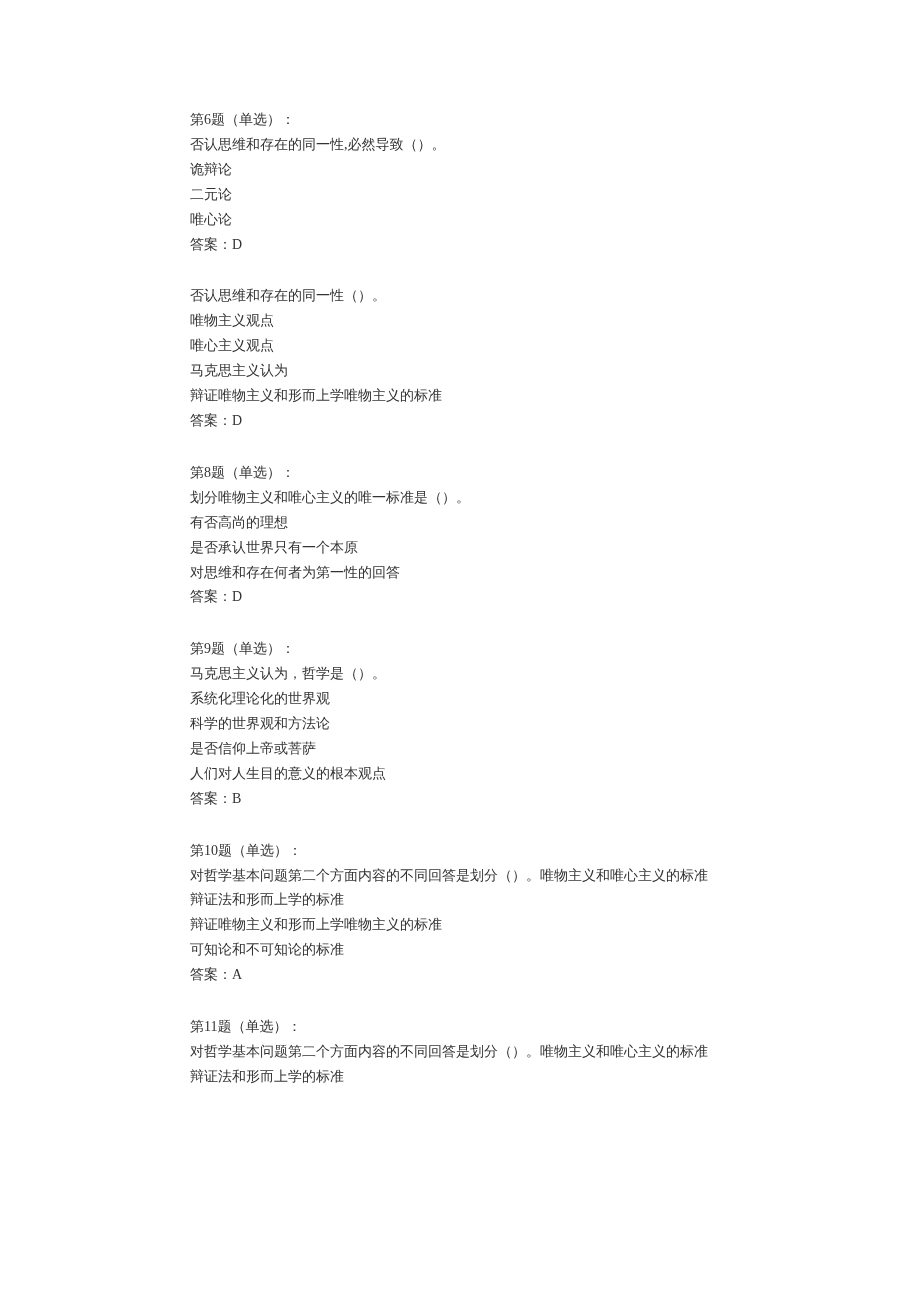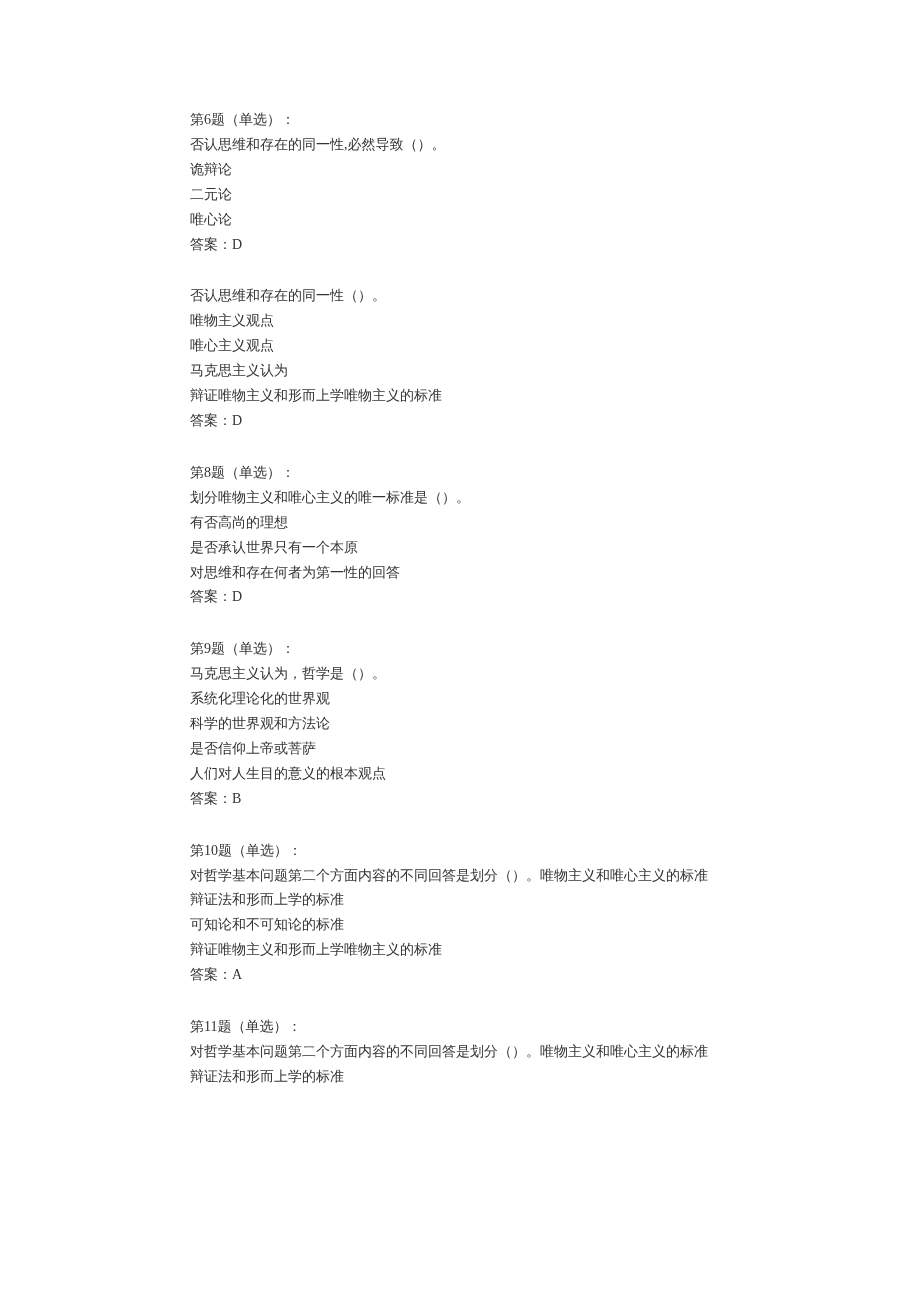--- a/index.html
+++ b/index.html
@@ -58,22 +58,22 @@
       <p>系统化理论化的世界观</p>
       <p>科学的世界观和方法论</p>
       <p>是否信仰上帝或菩萨</p>
       <p>人们对人生目的意义的根本观点</p>
       <p>答案：B</p>
     </div>
     <div class="question-block">
       <p>第10题（单选）：</p>
       <p>对哲学基本问题第二个方面内容的不同回答是划分（）。唯物主义和唯心主义的标准</p>
       <p>辩证法和形而上学的标准</p>
+      <p>辩证唯物主义和形而上学唯物主义的标准</p>
       <p>可知论和不可知论的标准</p>
-      <p>辩证唯物主义和形而上学唯物主义的标准</p>
       <p>答案：A</p>
     </div>
     <div class="question-block">
       <p>第11题（单选）：</p>
       <p>对哲学基本问题第二个方面内容的不同回答是划分（）。唯物主义和唯心主义的标准</p>
       <p>辩证法和形而上学的标准</p>
     </div>
   </div>
 
 </body></html>

